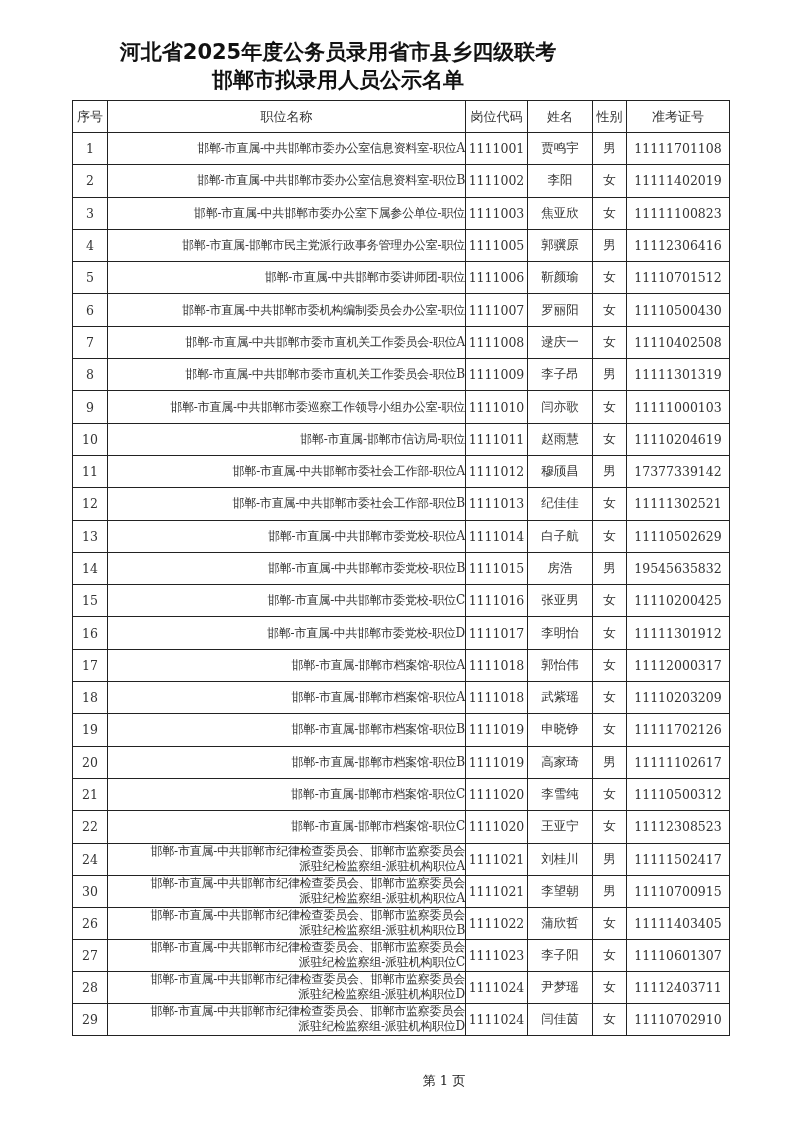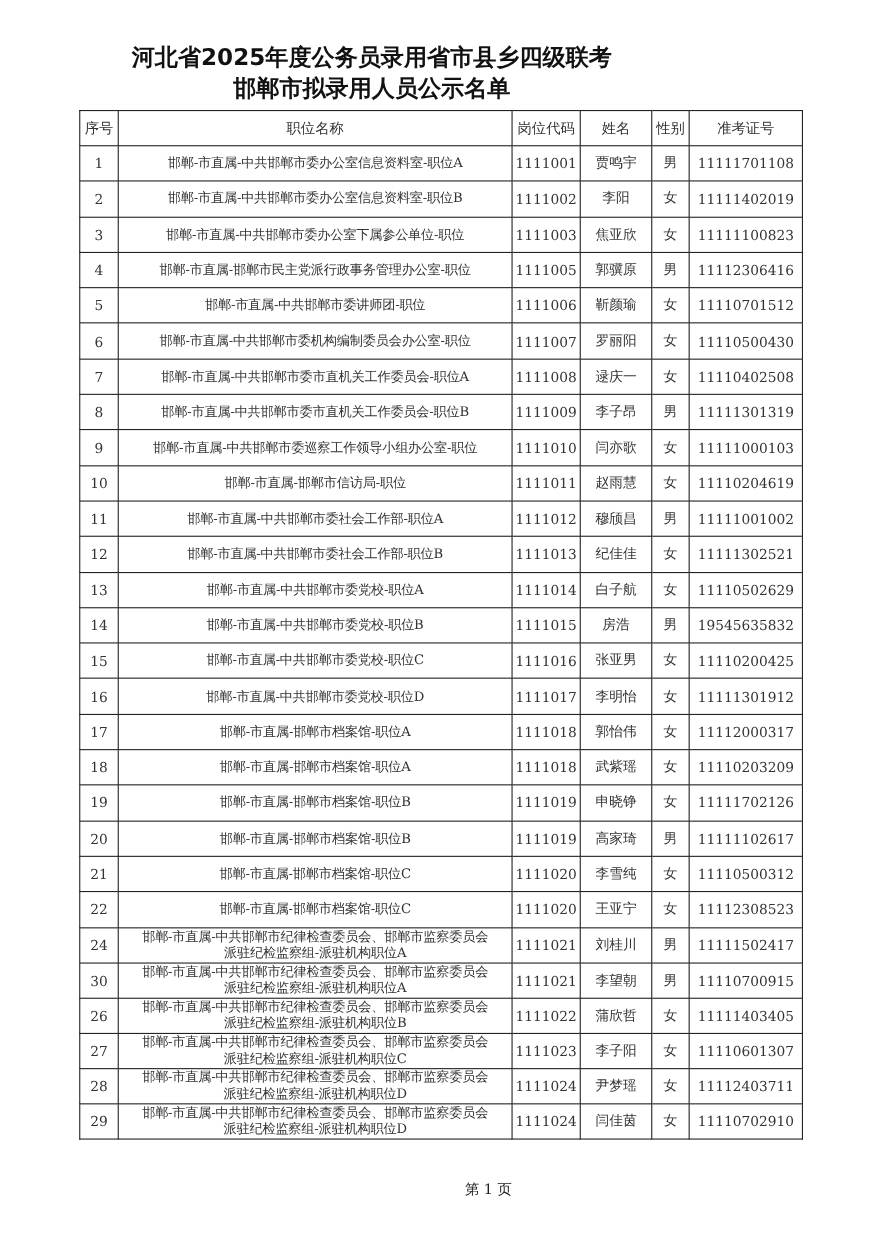--- a/index.html
+++ b/index.html
@@ -10,21 +10,21 @@
            font-size:21px; letter-spacing:0px; color:#111; }
   .title.l1 { top:38px; }
   .title.l2 { top:66px; }
   table.roster { position:absolute; left:72px; top:100px; width:657px;
                  border-collapse:collapse; table-layout:fixed; }
   table.roster th, table.roster td { border:1.3px solid #222; text-align:center;
                  vertical-align:middle; padding:0; font-size:12.5px; color:#333;
                  overflow:hidden; white-space:nowrap; }
   table.roster th { height:31px; font-weight:normal; font-size:13px; color:#333; }
   table.roster td { height:31.3px; }
-  table.roster td.pos { font-size:12px; letter-spacing:-0.2px; }
+  table.roster td.pos { font-size:12px; letter-spacing:-0.2px;text-align:right; }
   table.roster tr.two td { height:31px; }
   table.roster tr.two td.pos { white-space:normal; line-height:15px; font-size:12px; }
   .pos-l2 { display:block; }
   .footer { position:absolute; top:1072px; left:0; width:800px; text-align:center;
             font-size:13px; color:#222;margin-left:44px; }
 </style>
 </head>
 <body>
 
 <div class="title l1">河北省2025年度公务员录用省市县乡四级联考</div>
@@ -129,21 +129,21 @@
         <td>赵雨慧</td>
         <td>女</td>
         <td>11110204619</td>
       </tr>
       <tr>
         <td>11</td>
         <td class="pos"><span>邯郸-市直属-中共邯郸市委社会工作部-职位A</span></td>
         <td>1111012</td>
         <td>穆颀昌</td>
         <td>男</td>
-        <td>11111001002</td>
+        <td>17377339142</td>
       </tr>
       <tr>
         <td>12</td>
         <td class="pos"><span>邯郸-市直属-中共邯郸市委社会工作部-职位B</span></td>
         <td>1111013</td>
         <td>纪佳佳</td>
         <td>女</td>
         <td>11111302521</td>
       </tr>
       <tr>

